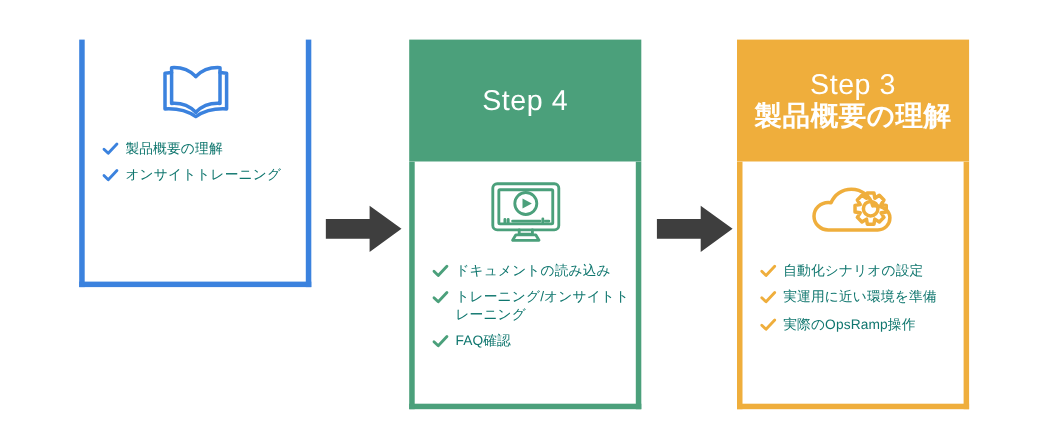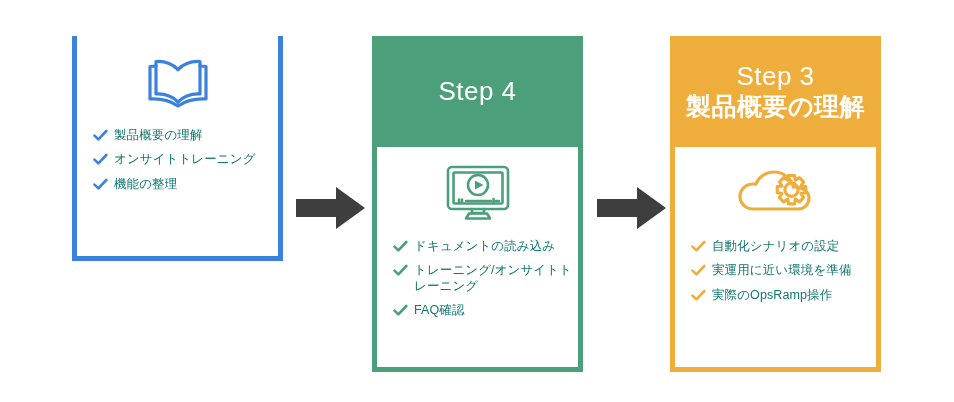--- a/index.html
+++ b/index.html
@@ -130,26 +130,20 @@
           <svg class="check" width="15" height="13" viewBox="0 0 15 13" fill="none" stroke="#3b82de" stroke-width="2.6" stroke-linecap="round" stroke-linejoin="round">
             <path d="M1.5 6.6 L5.4 10.4 L13.3 2"></path>
           </svg>
           <span class="item-label">製品概要の理解</span>
         </div>
         <div class="item">
           <svg class="check" width="15" height="13" viewBox="0 0 15 13" fill="none" stroke="#3b82de" stroke-width="2.6" stroke-linecap="round" stroke-linejoin="round">
             <path d="M1.5 6.6 L5.4 10.4 L13.3 2"></path>
           </svg>
           <span class="item-label">オンサイトトレーニング</span>
-        </div>
-        <div class="item">
-          <svg class="check" width="15" height="13" viewBox="0 0 15 13" fill="none" stroke="#3b82de" stroke-width="2.6" stroke-linecap="round" stroke-linejoin="round">
-            <path d="M1.5 6.6 L5.4 10.4 L13.3 2"></path>
-          </svg>
-          <span class="item-label">機能の整理</span>
         </div>
       </div>
     </div>
   </div>
 
   <svg class="arrow" id="arrow-1" viewBox="0 0 70 44">
     <path d="M0 13 L40 13 L40 1 L69 22 L40 43 L40 31 L0 31 Z" fill="#3e3e3e"></path>
   </svg>
 
   <div class="card" id="card-2">

